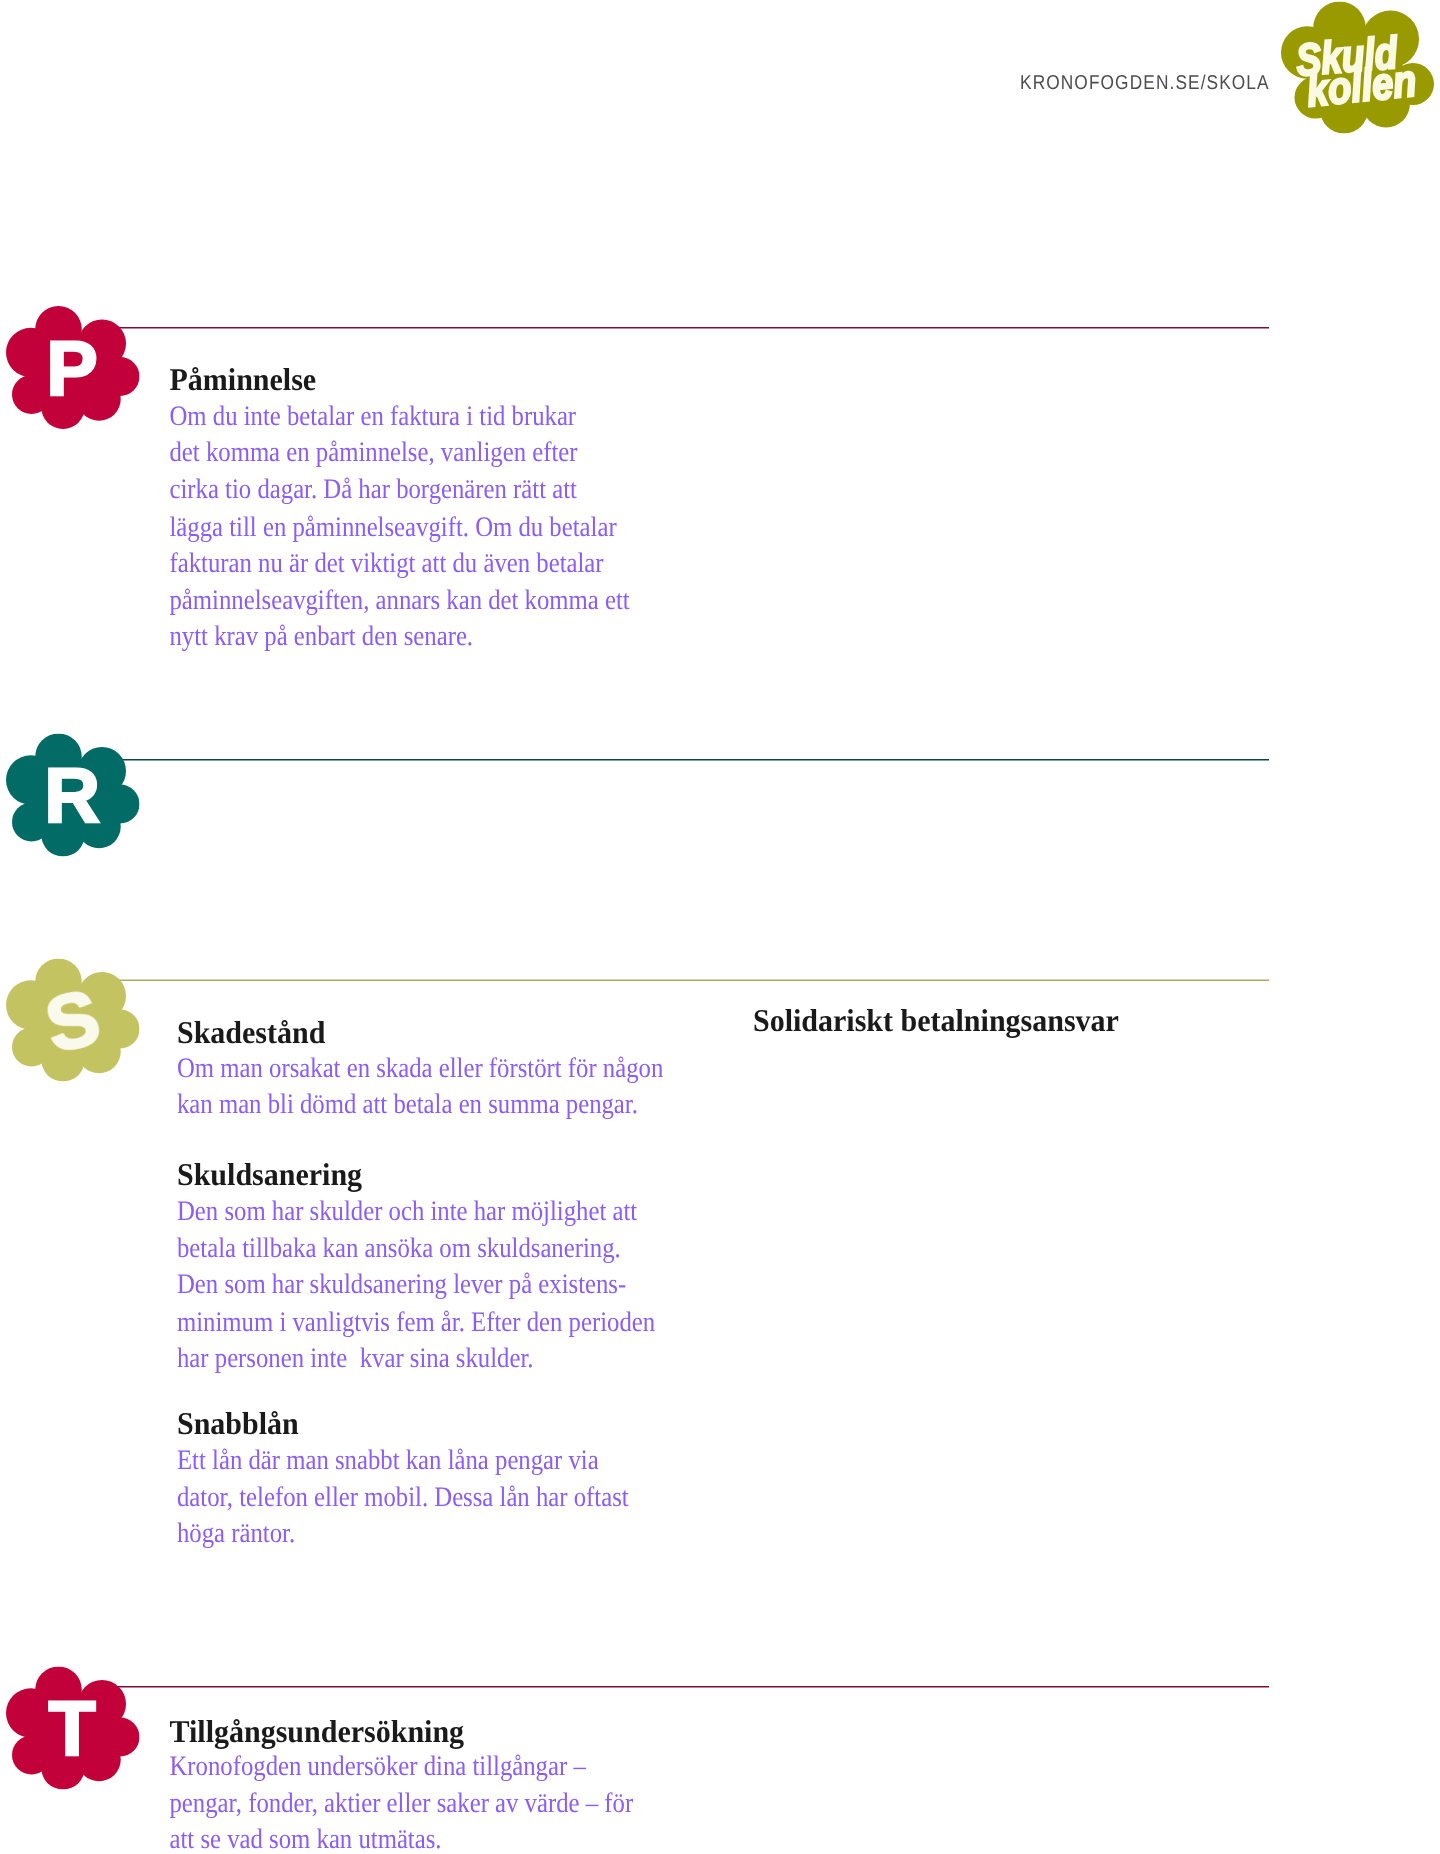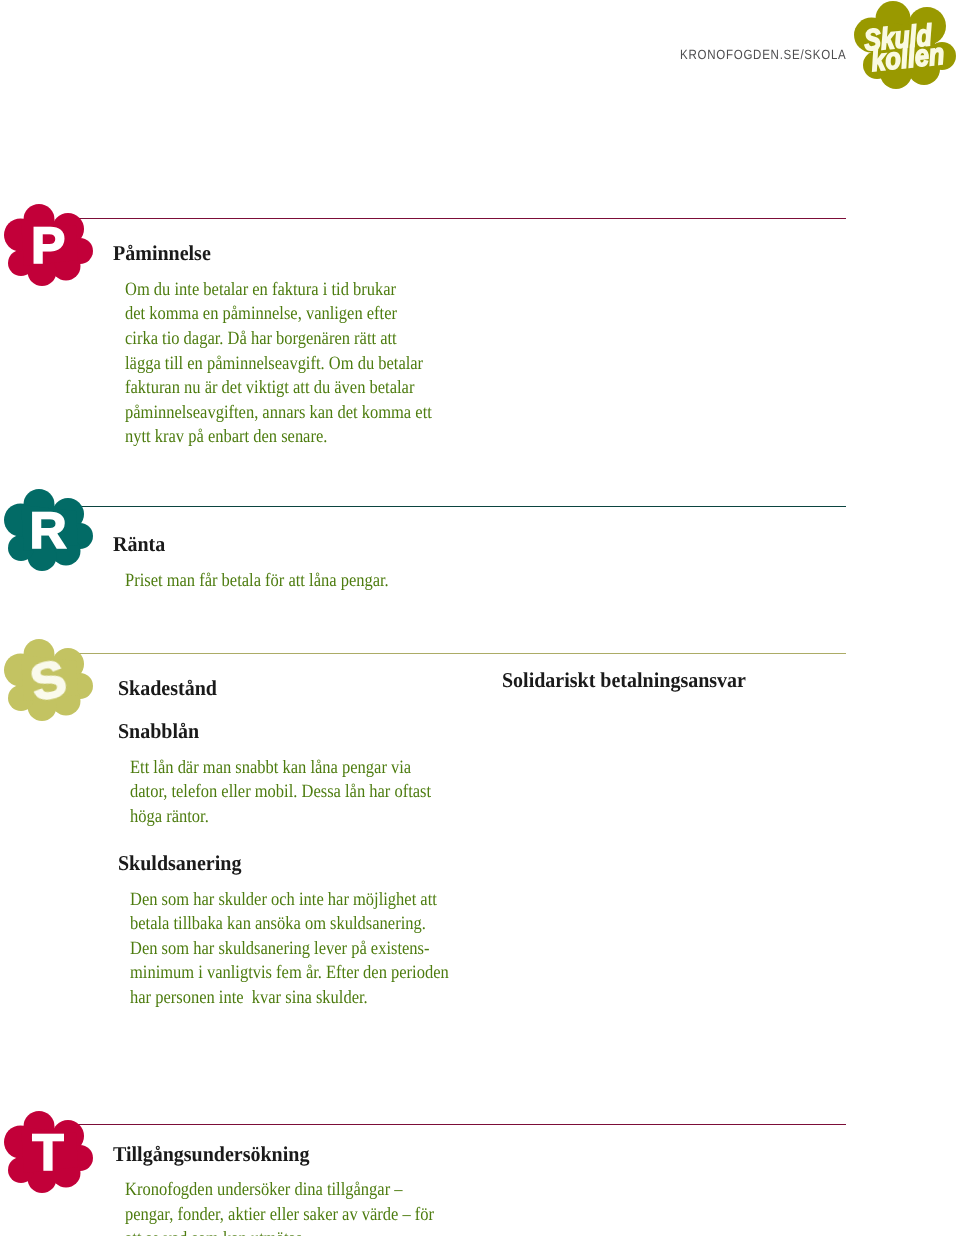--- a/index.html
+++ b/index.html
@@ -45,21 +45,21 @@
 
   
   .col{ position:absolute;font-family:Liberation Serif, serif; }
   .entry{ margin:0; }
   .entry h3{
     margin:0; font-size:21.2px; font-weight:bold; color:#1a1a1a;
     line-height:24.6px; white-space:pre;
     transform:scaleX(0.944) translateZ(0); transform-origin:0 50%;
   }
   .entry p{
-    margin:12px; font-size:18.8px; color:#4d7c0f;
+    margin:0; font-size:18.8px; color:#8b5cf6;
     line-height:24.6px;
   }
   .entry p span{
     display:block; white-space:pre;
     transform:scaleX(0.878) translateZ(0); transform-origin:0 50%;
   }
 </style>
 </head>
 <body>
 
@@ -126,28 +126,20 @@
         <circle cx="76" cy="47" r="13"></circle>
           <circle cx="62" cy="62" r="14.5"></circle>
         <circle cx="38" cy="67.5" r="14.5"></circle>
           <circle cx="17" cy="59" r="13"></circle>
         <circle cx="16.5" cy="31" r="16.5"></circle>
         <path d="M 17 16 L 72 22 L 74 56 L 20 62 Z"></path>
       </g>
     </svg>
     <div class="glyph">R</div>
   </div>
-  <div class="col" style="left:112.5px;top:532.2px;width:400px">
-    <div class="entry">
-      <h3>Ränta</h3>
-      <p>
-        <span>Priset man får betala för att låna pengar.</span>
-      </p>
-    </div>
-  </div>
 
   <div class="rule" style="top:652.7px;background:#ACAC66"></div>
   <div class="badge" style="left:3.6px;top:638.9px">
     <svg width="89" height="82" viewBox="0 0 89 82">
       <g fill="#C3C362">
         <circle cx="35" cy="15.5" r="15.5"></circle>
           <circle cx="64" cy="25" r="16"></circle>
         <circle cx="76" cy="47" r="13"></circle>
           <circle cx="62" cy="62" r="14.5"></circle>
         <circle cx="38" cy="67.5" r="14.5"></circle>
@@ -155,39 +147,43 @@
         <circle cx="16.5" cy="31" r="16.5"></circle>
         <path d="M 17 16 L 72 22 L 74 56 L 20 62 Z"></path>
       </g>
     </svg>
     <div class="glyph glyph-s">S</div>
   </div>
 
   <div class="col" style="left:118px;top:676.3px;width:400px">
     <div class="entry">
       <h3>Skadestånd</h3>
-    </div>
-    <div class="entry" style="margin-top:18.4px">
-      <h3>Snabblån</h3>
-      <p>
-        <span>Ett lån där man snabbt kan låna pengar via</span>
-        <span>dator, telefon eller mobil. Dessa lån har oftast</span>
-        <span>höga räntor.</span>
+      <p>
+        <span>Om man orsakat en skada eller förstört för någon</span>
+        <span>kan man bli dömd att betala en summa pengar.</span>
       </p>
     </div>
     <div class="entry" style="margin-top:21.4px">
       <h3>Skuldsanering</h3>
       <p>
         <span>Den som har skulder och inte har möjlighet att</span>
         <span>betala tillbaka kan ansöka om skuldsanering.</span>
         <span>Den som har skuldsanering lever på existens-</span>
         <span>minimum i vanligtvis fem år. Efter den perioden</span>
         <span>har personen inte  kvar sina skulder.</span>
       </p>
     </div>
+    <div class="entry" style="margin-top:18.4px">
+      <h3>Snabblån</h3>
+      <p>
+        <span>Ett lån där man snabbt kan låna pengar via</span>
+        <span>dator, telefon eller mobil. Dessa lån har oftast</span>
+        <span>höga räntor.</span>
+      </p>
+    </div>
   </div>
 
   <div class="col" style="left:501.5px;top:668px;width:400px">
     <div class="entry">
       <h3>Solidariskt betalningsansvar</h3>
     </div>
   </div>
 
   <div class="rule" style="top:1124px;background:#7C0D38"></div>
   <div class="badge" style="left:3.6px;top:1110.7px">

